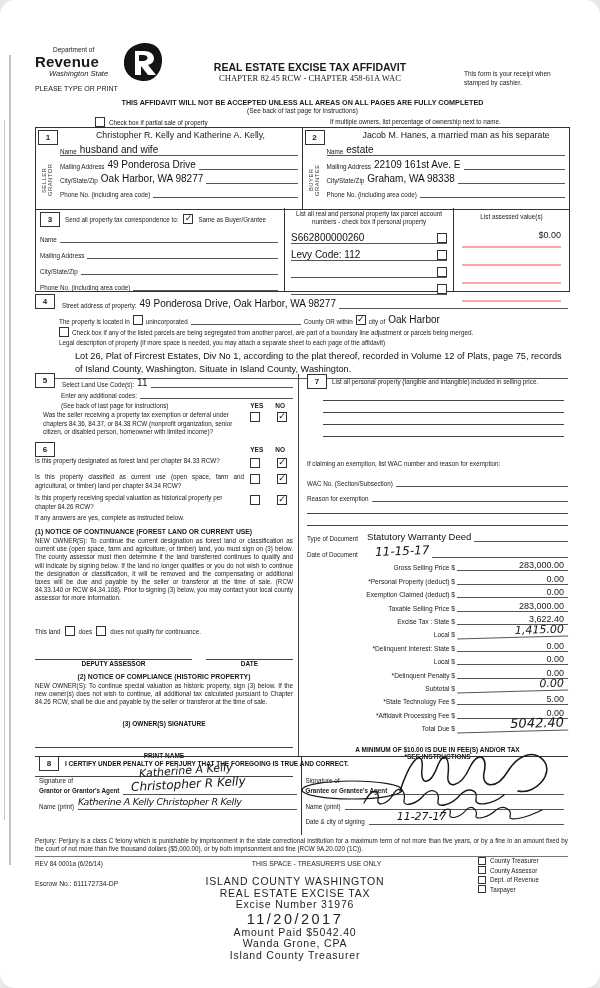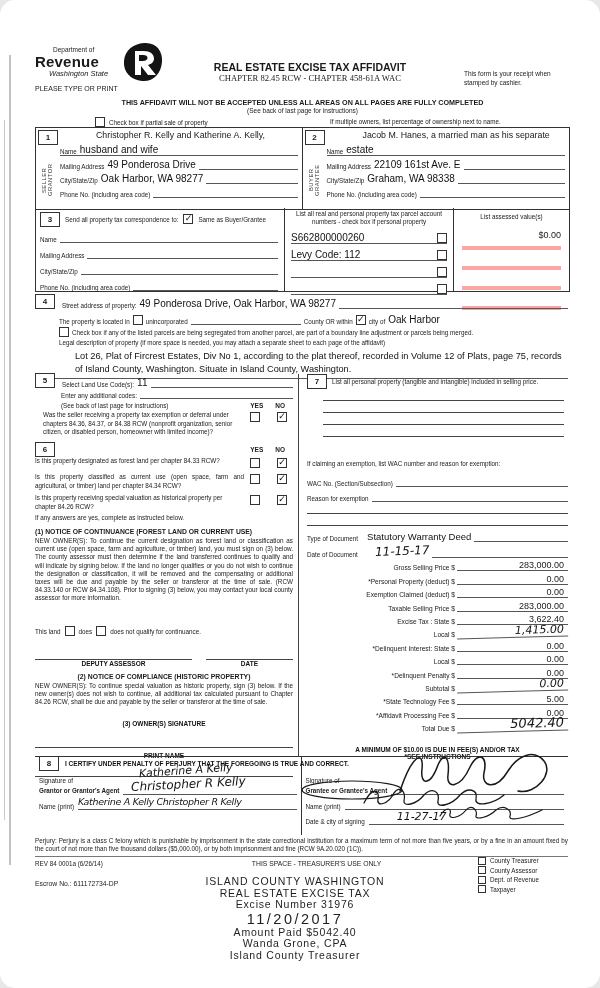--- a/index.html
+++ b/index.html
@@ -31,21 +31,21 @@
   .party{position:relative;width:50%;padding:2px 4px 0 24px;box-sizing:border-box;}
   .party.first{border-right:1px solid #333;}
   .name1{font-size:8.8px;padding-left:36px;min-height:13px;}
   .prow{display:flex;align-items:flex-end;gap:3px;height:14px;}
   
   .t3{border:1px solid #333;border-top:none;display:flex;}
   .t3c1{width:248px;padding:2px 6px 2px 4px;box-sizing:border-box;}
   .t3c2{width:170px;border-left:1px solid #333;border-right:1px solid #333;padding:2px 6px;box-sizing:border-box;}
   .t3c3{flex:1;padding:2px 8px;box-sizing:border-box;}
   .parcelrow{display:flex;align-items:flex-end;gap:4px;height:16px;border-bottom:1px solid #555;}
-  .assessrow{height:16px;border-bottom:4px solid #fca5a5;text-align:right;font-size:9px;}
+  .assessrow{height:16px;border-bottom:2px solid #fca5a5;text-align:right;font-size:9px;}
   
   .cols{display:flex;}
   .lcol{width:264px;border-right:1px solid #444;padding-right:5px;box-sizing:border-box;}
   .rcol{flex:1;padding-left:8px;box-sizing:border-box;}
   .ynhead{display:flex;gap:12px;font-size:6.5px;font-weight:bold;margin-left:auto;}
   .qrow{display:flex;gap:6px;align-items:flex-start;}
   .qtxt{flex:1;font-size:6.3px;line-height:1.35;}
   .qcbs{display:flex;gap:17px;padding-top:1px;margin-right:6px;}
   .ntitle{font-size:6.8px;font-weight:bold;margin:4px 0 2px 0;}
   .nbody{font-size:6.35px;line-height:8.2px;}

